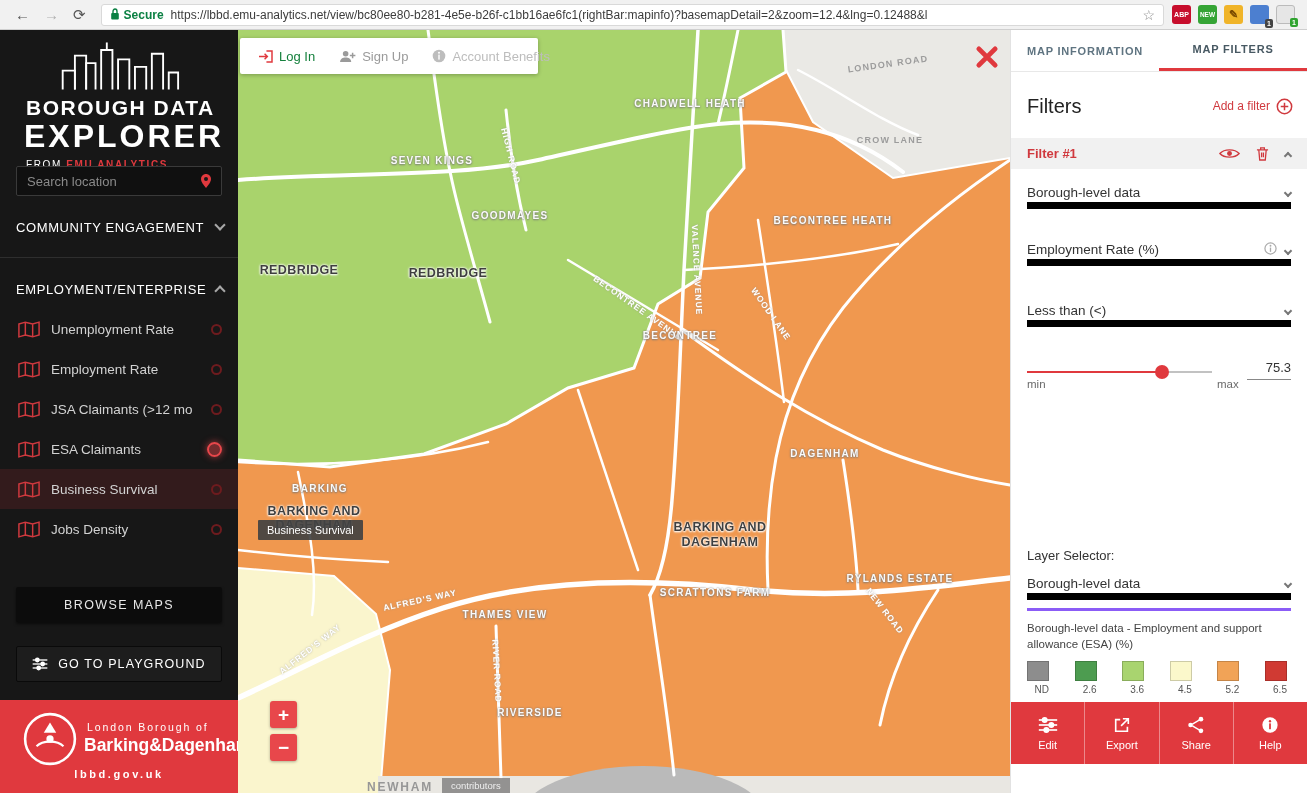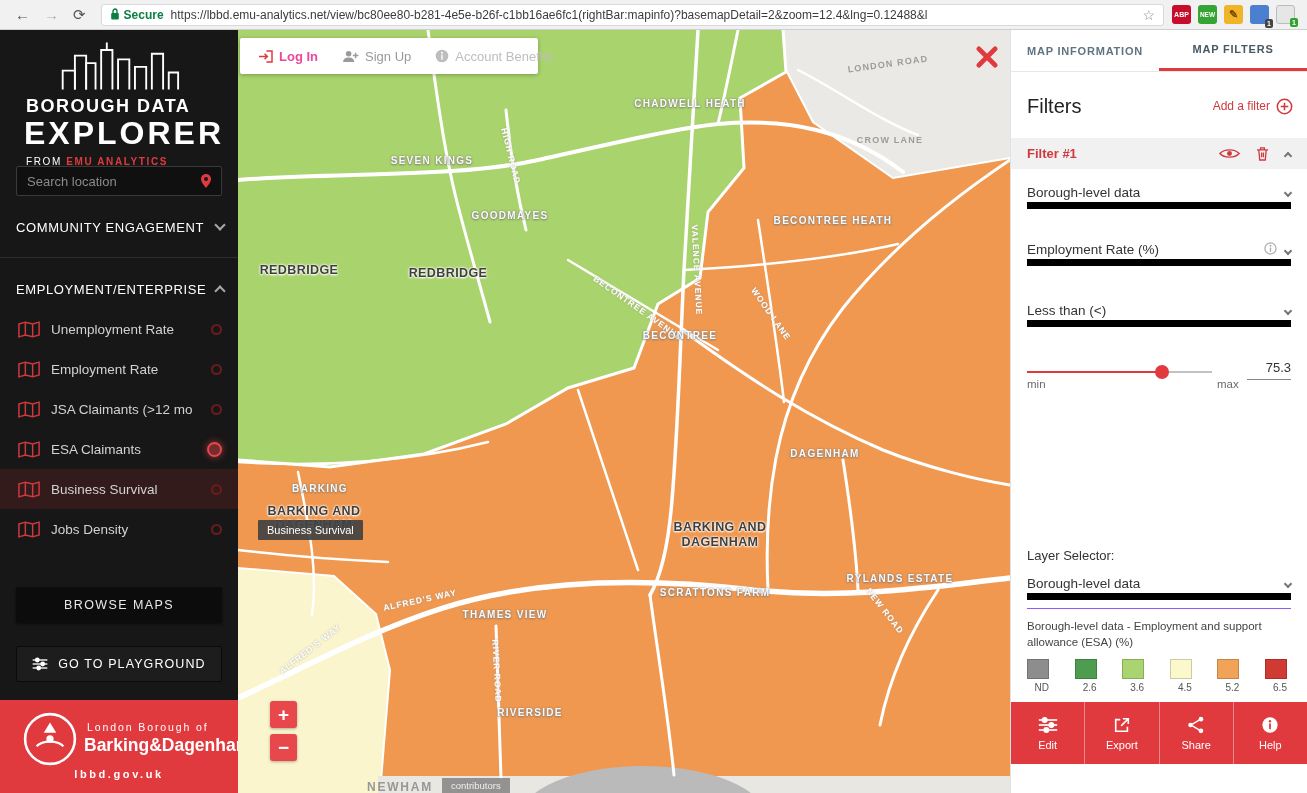--- a/index.html
+++ b/index.html
@@ -25,21 +25,21 @@
   .ext.pencil { background:#f0b429; font-size:11px; color:#7a4a00; }
   .ext.blue { background:#4c7fd0; }
   .ext.grid { background:#e6e6e6; border:1px solid #bbb; }
   .badge { position:absolute; right:-4px; bottom:-4px; font-size:7px; border-radius:2px; padding:0 2px; line-height:9px; }
   .badge.dark { background:#444; color:#fff; }
   .badge.green { background:#2fa32f; color:#fff; }
 
   
   .sidebar { position:absolute; left:0; top:30px; width:238px; height:763px; background:#171717; }
   .skyline { display:block; margin:6px auto 0 auto; width:122px; height:58px; }
-  .logo-l1 { margin:2px 0 0 26px; font-size:18px; font-weight:700; color:#fff; letter-spacing:1.5px; }
+  .logo-l1 { margin:2px 0 0 26px; font-size:21px; font-weight:700; color:#fff; letter-spacing:1.5px; }
   .logo-l2 { margin:0 0 0 24px; font-size:32px; font-weight:800; color:#fff; letter-spacing:3px; line-height:1.05; }
   .logo-from { margin:5px 0 0 26px; font-size:10px; color:#fff; letter-spacing:1.6px; }
   .logo-from .brand { color:#e0393e; font-weight:700;text-align:right; }
   .search { position:absolute; top:136px; left:16px; width:206px; height:30px; background:#101010;
             border:1px solid #3a3a3a; border-radius:2px; display:flex; align-items:center; }
   .search input { flex:1; min-width:0; background:transparent; border:0; outline:none; color:#bbb;
                   font-size:13px; padding:0 10px; font-family:inherit; }
   .search input::placeholder { color:#8a8a8a; }
   .pin { width:12px; height:16px; margin-right:9px; flex:0 0 auto; }
   .section { position:absolute; left:16px; right:14px; height:30px; display:flex; align-items:center;
@@ -78,21 +78,21 @@
            text-shadow:0 0 2px rgba(120,120,120,.95), 0 1px 2px rgba(120,120,120,.8); }
   .road { color:#fff; font-size:8.5px; font-weight:600; letter-spacing:1px;
           text-shadow:0 0 2px rgba(150,150,150,.8); }
   .graylbl { color:#9c9c9c; font-size:9px; font-weight:600; letter-spacing:1.2px; }
   .borough { color:#3f3f3f; font-size:12.5px; font-weight:800; letter-spacing:.4px;
              text-shadow:0 0 2px #fff, 0 0 3px #fff, 0 1px 2px #fff; }
   .nwlbl { color:#979797; font-size:12px; font-weight:700; letter-spacing:1.8px; }
   .loginbar { position:absolute; left:2px; top:8px; width:298px; height:36px; background:#fff; border-radius:2px;
               box-shadow:0 1px 4px rgba(0,0,0,.28); display:flex; align-items:center; padding:0 18px; gap:24px; }
   .lb-item { display:flex; align-items:center; gap:6px; font-size:13px; cursor:pointer; white-space:nowrap; }
-  .lb-login { color:#ec4899; font-weight:700; }
+  .lb-login { color:#15803d; font-weight:400; }
   .lb-signup { color:#9a9a9a; }
   .lb-benefits { color:#bdbdbd; }
   .tooltip { position:absolute; left:20px; top:490px; background:rgba(66,66,66,.92); color:#fff;
              font-size:11px; padding:4px 9px; border-radius:1px; }
   .zoombtn { position:absolute; left:32px; width:27px; height:27px; background:#e8474b; color:#fff;
              border-radius:3px; display:flex; align-items:center; justify-content:center; font-size:19px;
              font-weight:700; box-shadow:0 1px 3px rgba(0,0,0,.3); cursor:pointer; }
   .zin { top:671px; } .zout { top:704px; }
   .attr { position:absolute; left:204px; top:748px; background:rgba(125,125,125,.8); color:#eee;
           font-size:9.5px; padding:2px 9px; }
@@ -117,21 +117,21 @@
   .slider-row { position:absolute; top:330px; left:16px; right:16px; height:42px; }
   .track { position:absolute; left:0; top:11px; width:185px; height:2px; background:#c2c2c2; cursor:pointer; }
   .fill { position:absolute; left:0; top:0; width:135px; height:2px; background:#e0393e; }
   .handle { position:absolute; left:128px; top:-6px; width:14px; height:14px; border-radius:50%;
             background:#e0393e; cursor:pointer; }
   .minl { position:absolute; left:0; top:18px; font-size:11.5px; color:#6b6b6b; }
   .maxl { position:absolute; left:190px; top:18px; font-size:11.5px; color:#6b6b6b; }
   .sval { position:absolute; right:0; top:0; width:44px; text-align:right; font-size:13px; color:#333;
           border-bottom:1px solid #888; padding-bottom:4px; }
   .layer-lbl { position:absolute; top:518px; left:16px; font-size:13px; color:#333; }
-  .legend { position:absolute; top:578px; left:16px; right:16px; border-top:1px solid #8b5cf6; padding-top:9px; }
+  .legend { position:absolute; top:578px; left:16px; right:16px; border-top:3px solid #8b5cf6; padding-top:9px; }
   .lt { font-size:11.5px; color:#444; line-height:1.4; }
   .swatches { display:flex; justify-content:space-between; margin-top:9px; }
   .sw { width:26px; }
   .sw-box { width:22px; height:20px; border:1px solid rgba(0,0,0,.18); }
   .swl { font-size:10px; color:#555; margin-top:3px; text-align:right; width:22px; }
   .actions { position:absolute; left:0; right:0; top:672px; height:62px; background:#e0393e; display:flex; }
   .act { flex:1; display:flex; flex-direction:column; align-items:center; justify-content:center; gap:5px;
          color:#fff; font-size:11px; border-right:1px solid rgba(255,255,255,.4); cursor:pointer; }
   .act:last-child { border-right:none; }
   .act-ic { width:20px; height:18px; }

